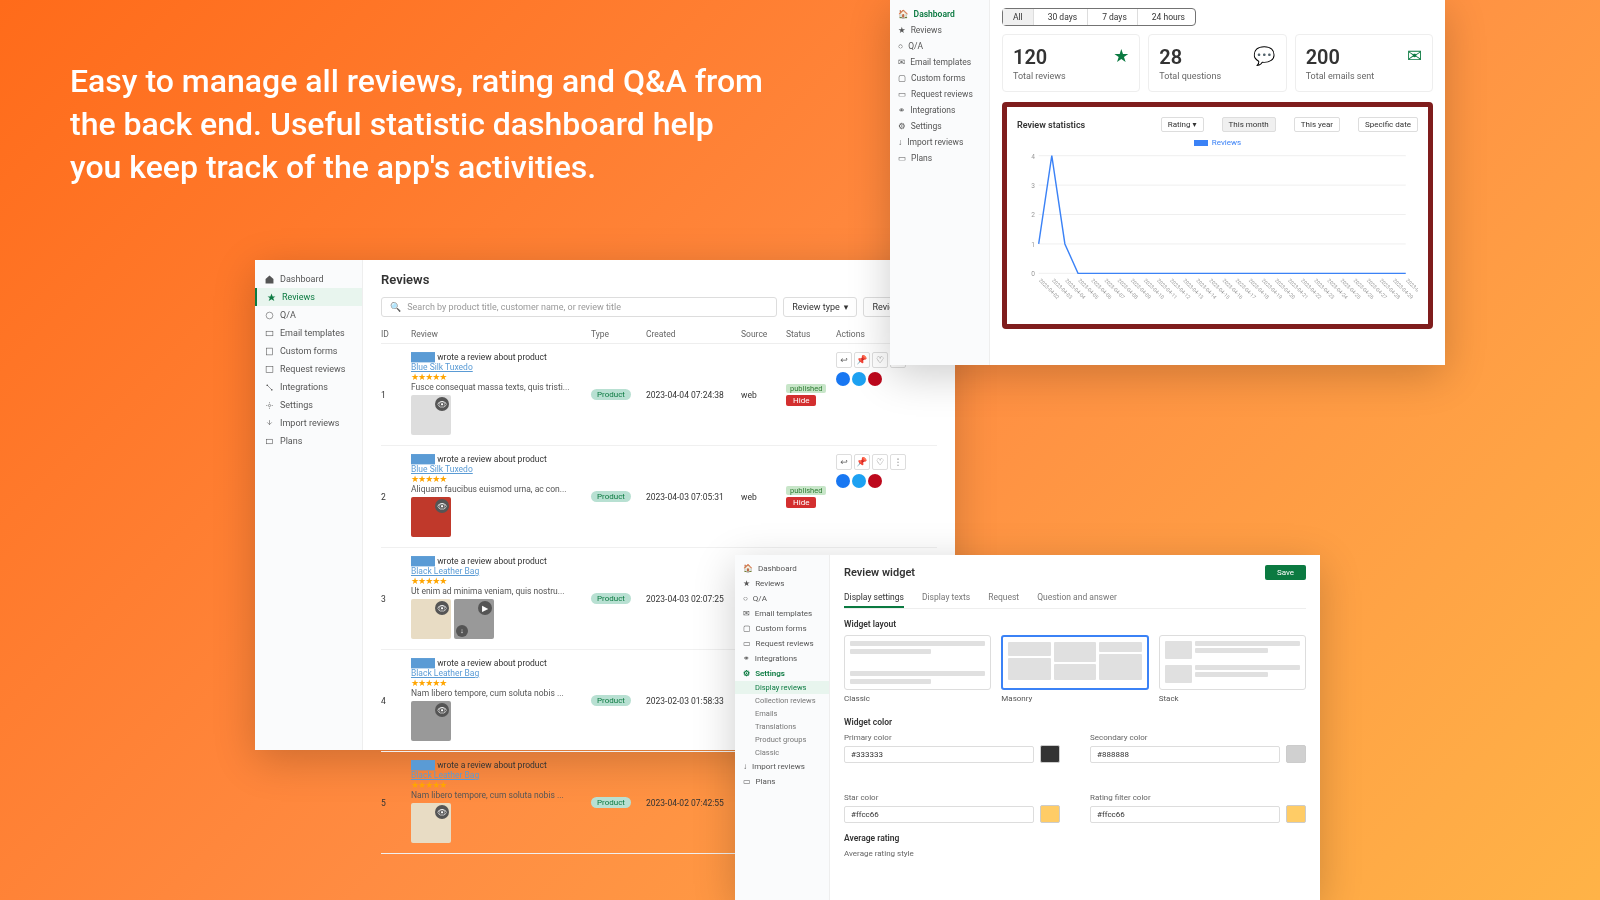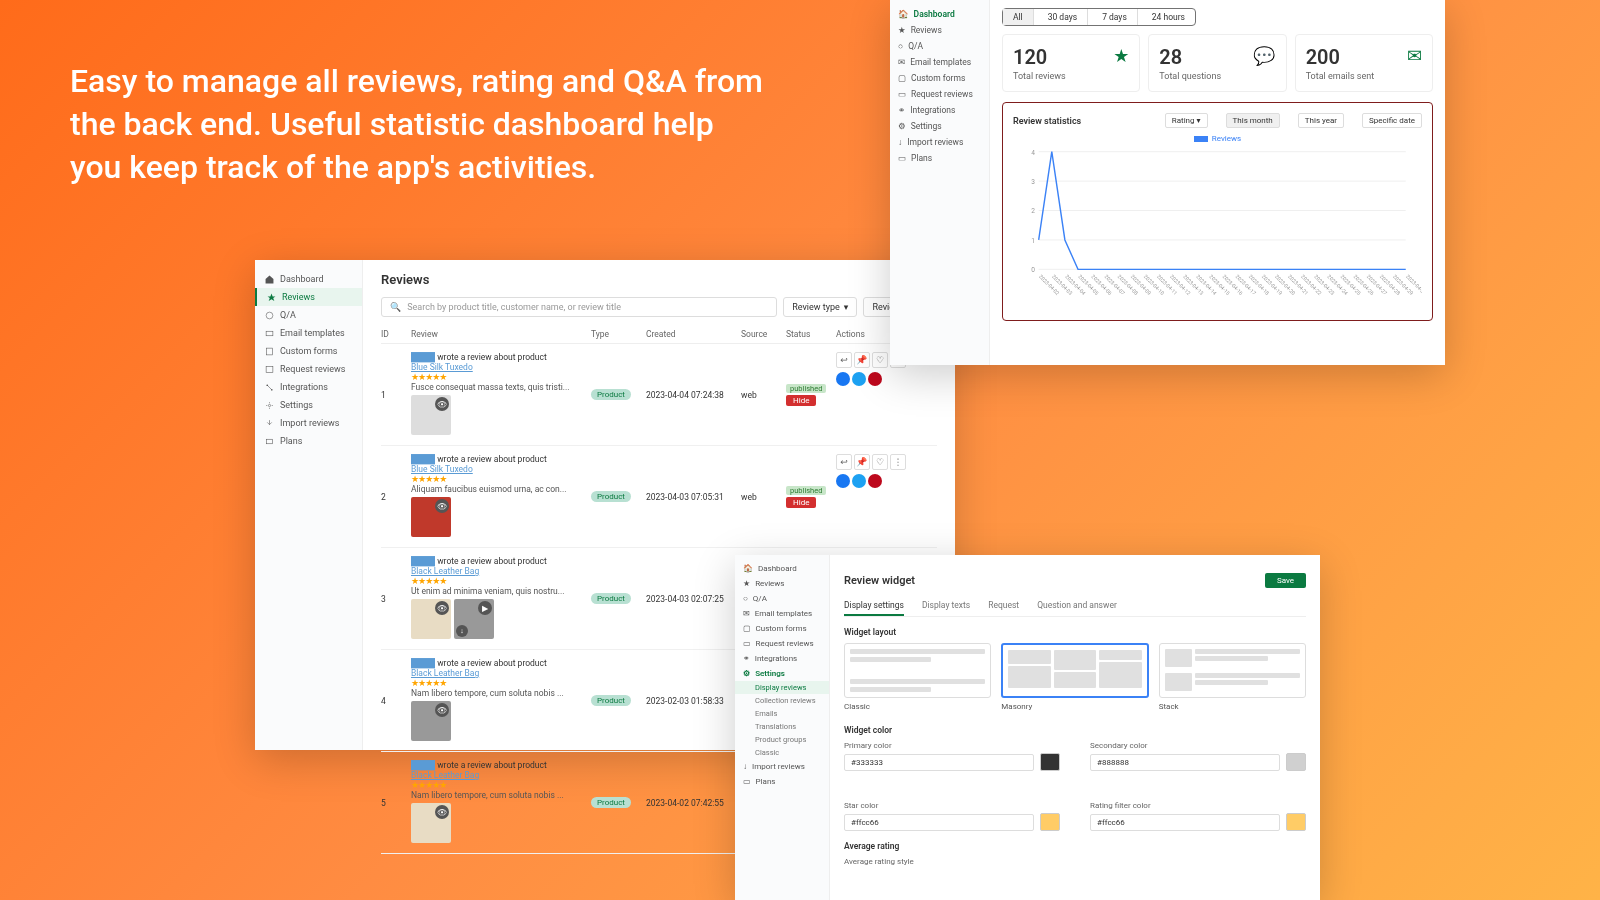--- a/index.html
+++ b/index.html
@@ -48,38 +48,38 @@
 .p2-main{position:absolute;left:100px;top:0;right:0;padding:8px 12px}
 .p2-tabs{display:flex;gap:4px;border:1px solid #737373;border-radius:4px;width:fit-content;margin-bottom:8px;font-size:8.5px}
 .p2-tab{padding:3px 10px;border-right:1px solid #ddd}
 .p2-tab:last-child{border-right:none}
 .p2-tab.active{background:#f0f0f0}
 .p2-stats{display:flex;gap:8px;margin-bottom:10px}
 .p2-stat{flex:1;border:1px solid #eee;border-radius:4px;padding:10px;position:relative}
 .p2-stat-num{font-size:20px;font-weight:600}
 .p2-stat-label{font-size:9px;color:#666;margin-top:2px}
 .p2-stat-icon{position:absolute;right:10px;top:10px;color:#0b7a41;font-size:18px}
-.p2-chart{border:1px solid #7f1d1d;border-radius:4px;padding:10px}
+.p2-chart{border:5px solid #7f1d1d;border-radius:4px;padding:10px}
 .p2-chart-head{display:flex;justify-content:space-between;align-items:center;margin-bottom:6px}
 .p2-chart-title{font-size:9px;font-weight:600}
 .p2-chart-filters{display:flex;gap:18px;font-size:8px}
 .p2-filter{border:1px solid #ddd;padding:2px 6px;border-radius:2px}
 .p2-filter.active{background:#f0f0f0}
 .p2-legend{text-align:center;font-size:8px;color:#3b82f6;margin-bottom:4px}
 .p2-legend::before{content:"";display:inline-block;width:14px;height:6px;background:#3b82f6;margin-right:4px;vertical-align:middle}
 .p2-svg{width:100%;height:160px}
 
 
 .panel-widget{left:735px;top:555px;width:585px;height:345px}
 .p3-sidebar{position:absolute;left:0;top:0;width:95px;height:100%;background:#fafbfc;border-right:1px solid #eee;padding:6px 0}
 .p3-nav{display:flex;align-items:center;gap:5px;padding:3px 8px;font-size:8px;color:#555}
 .p3-nav.active{color:#0b7a41;font-weight:600}
 .p3-sub{padding:2px 8px 2px 20px;font-size:7.5px;color:#777}
 .p3-sub.active{background:#e8f5ee;color:#0b7a41}
-.p3-main{position:absolute;left:95px;top:8px;right:0;padding:10px 14px}
+.p3-main{position:absolute;left:95px;top:0;right:0;padding:10px 14px}
 .p3-title-row{display:flex;justify-content:space-between;align-items:center;margin-bottom:8px}
 .p3-title{font-size:11px;font-weight:600}
 .p3-save{background:#0b7a41;color:#fff;padding:3px 12px;border-radius:2px;font-size:8px}
 .p3-tabs{display:flex;gap:18px;border-bottom:1px solid #eee;margin-bottom:10px;font-size:8.5px}
 .p3-tab{padding:4px 0;color:#777}
 .p3-tab.active{color:#333;border-bottom:2px solid #0b7a41}
 .p3-section-label{font-size:8.5px;font-weight:600;margin-bottom:6px}
 .p3-layouts{display:flex;gap:10px;margin-bottom:14px}
 .p3-layout{flex:1;text-align:left}
 .p3-layout-box{border:1px solid #ddd;border-radius:3px;height:55px;padding:5px;display:flex;flex-direction:column;gap:3px;margin-bottom:4px}

